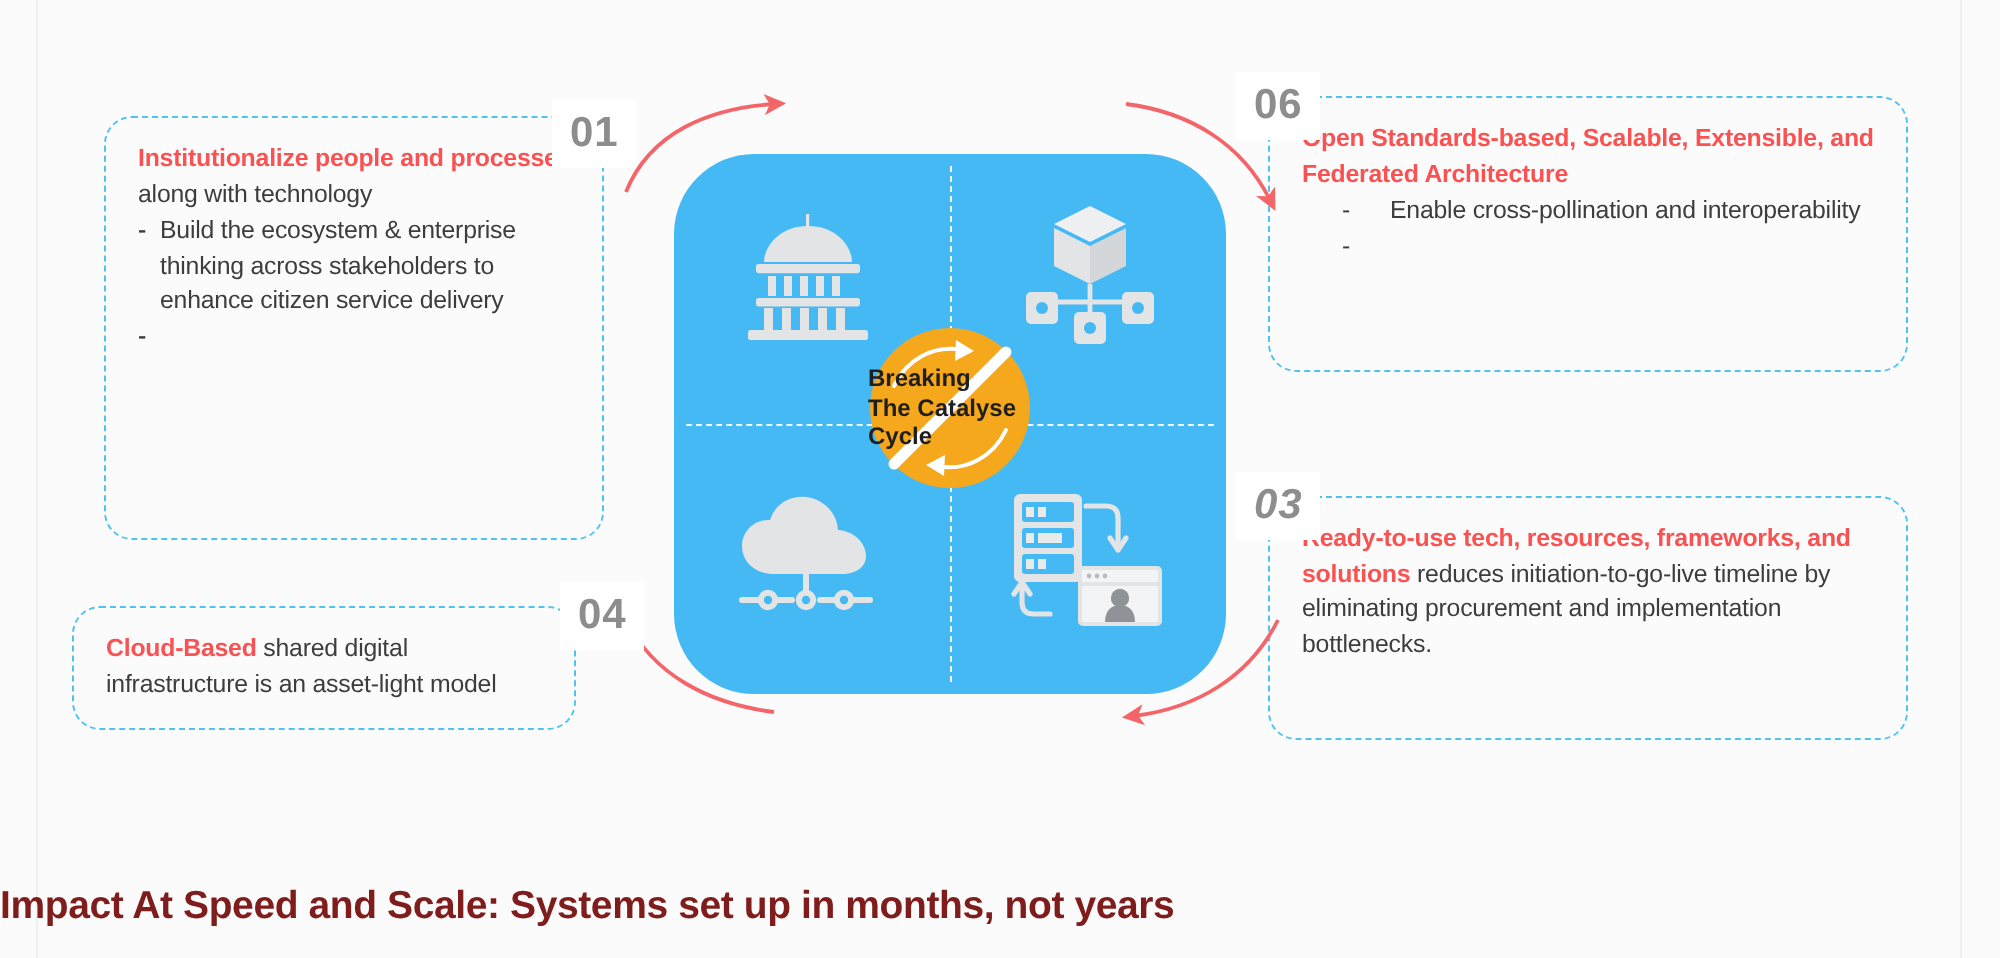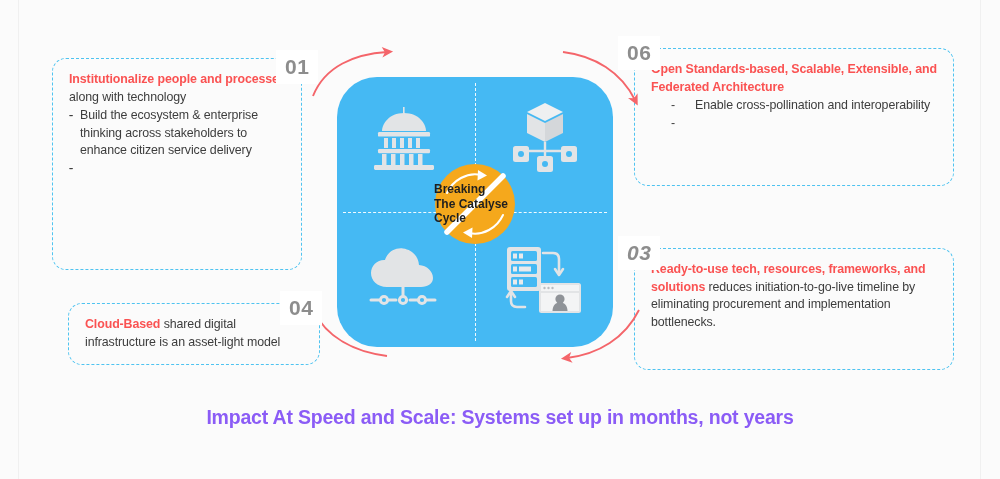--- a/index.html
+++ b/index.html
@@ -93,21 +93,21 @@
   
   #box-01 { left: 52px;  top: 58px;  width: 250px; height: 212px; }
   #badge-01 { left: 276px; top: 50px; }
 
   #box-02 { left: 634px; top: 48px;  width: 320px; height: 138px; }
   #badge-02 { left: 618px; top: 36px; }
 
   #box-03 { left: 634px; top: 248px; width: 320px; height: 122px; }
   #badge-03 { left: 618px; top: 236px; font-style: italic; }
 
-  #box-04 { left: 68px;  top: 303px; width: 252px; height: 62px; }
+  #box-04 { left: 36px;  top: 303px; width: 252px; height: 62px; }
   #badge-04 { left: 280px; top: 291px; }
 
   
   .cycle-square {
     position: absolute;
     left: 337px;
     top: 77px;
     width: 276px;
     height: 270px;
     background: #45B9F3;
@@ -177,25 +177,24 @@
     height: 330px;
     z-index: 1;
     overflow: visible;
   }
 
   
   .footer-title {
     position: absolute;
     left: 0;
     right: 0;
-    top: 406px;
-    text-align: center;
+    top: 442px;
     font-size: 19.5px;
     font-weight: bold;
-    color: #8b5cf6;
+    color: #7f1d1d;
     letter-spacing: -0.2px;
   }
 </style>
 </head>
 <body>
 
 <div class="edge-line left"></div>
 <div class="edge-line right"></div>
 
 <div class="stage">

